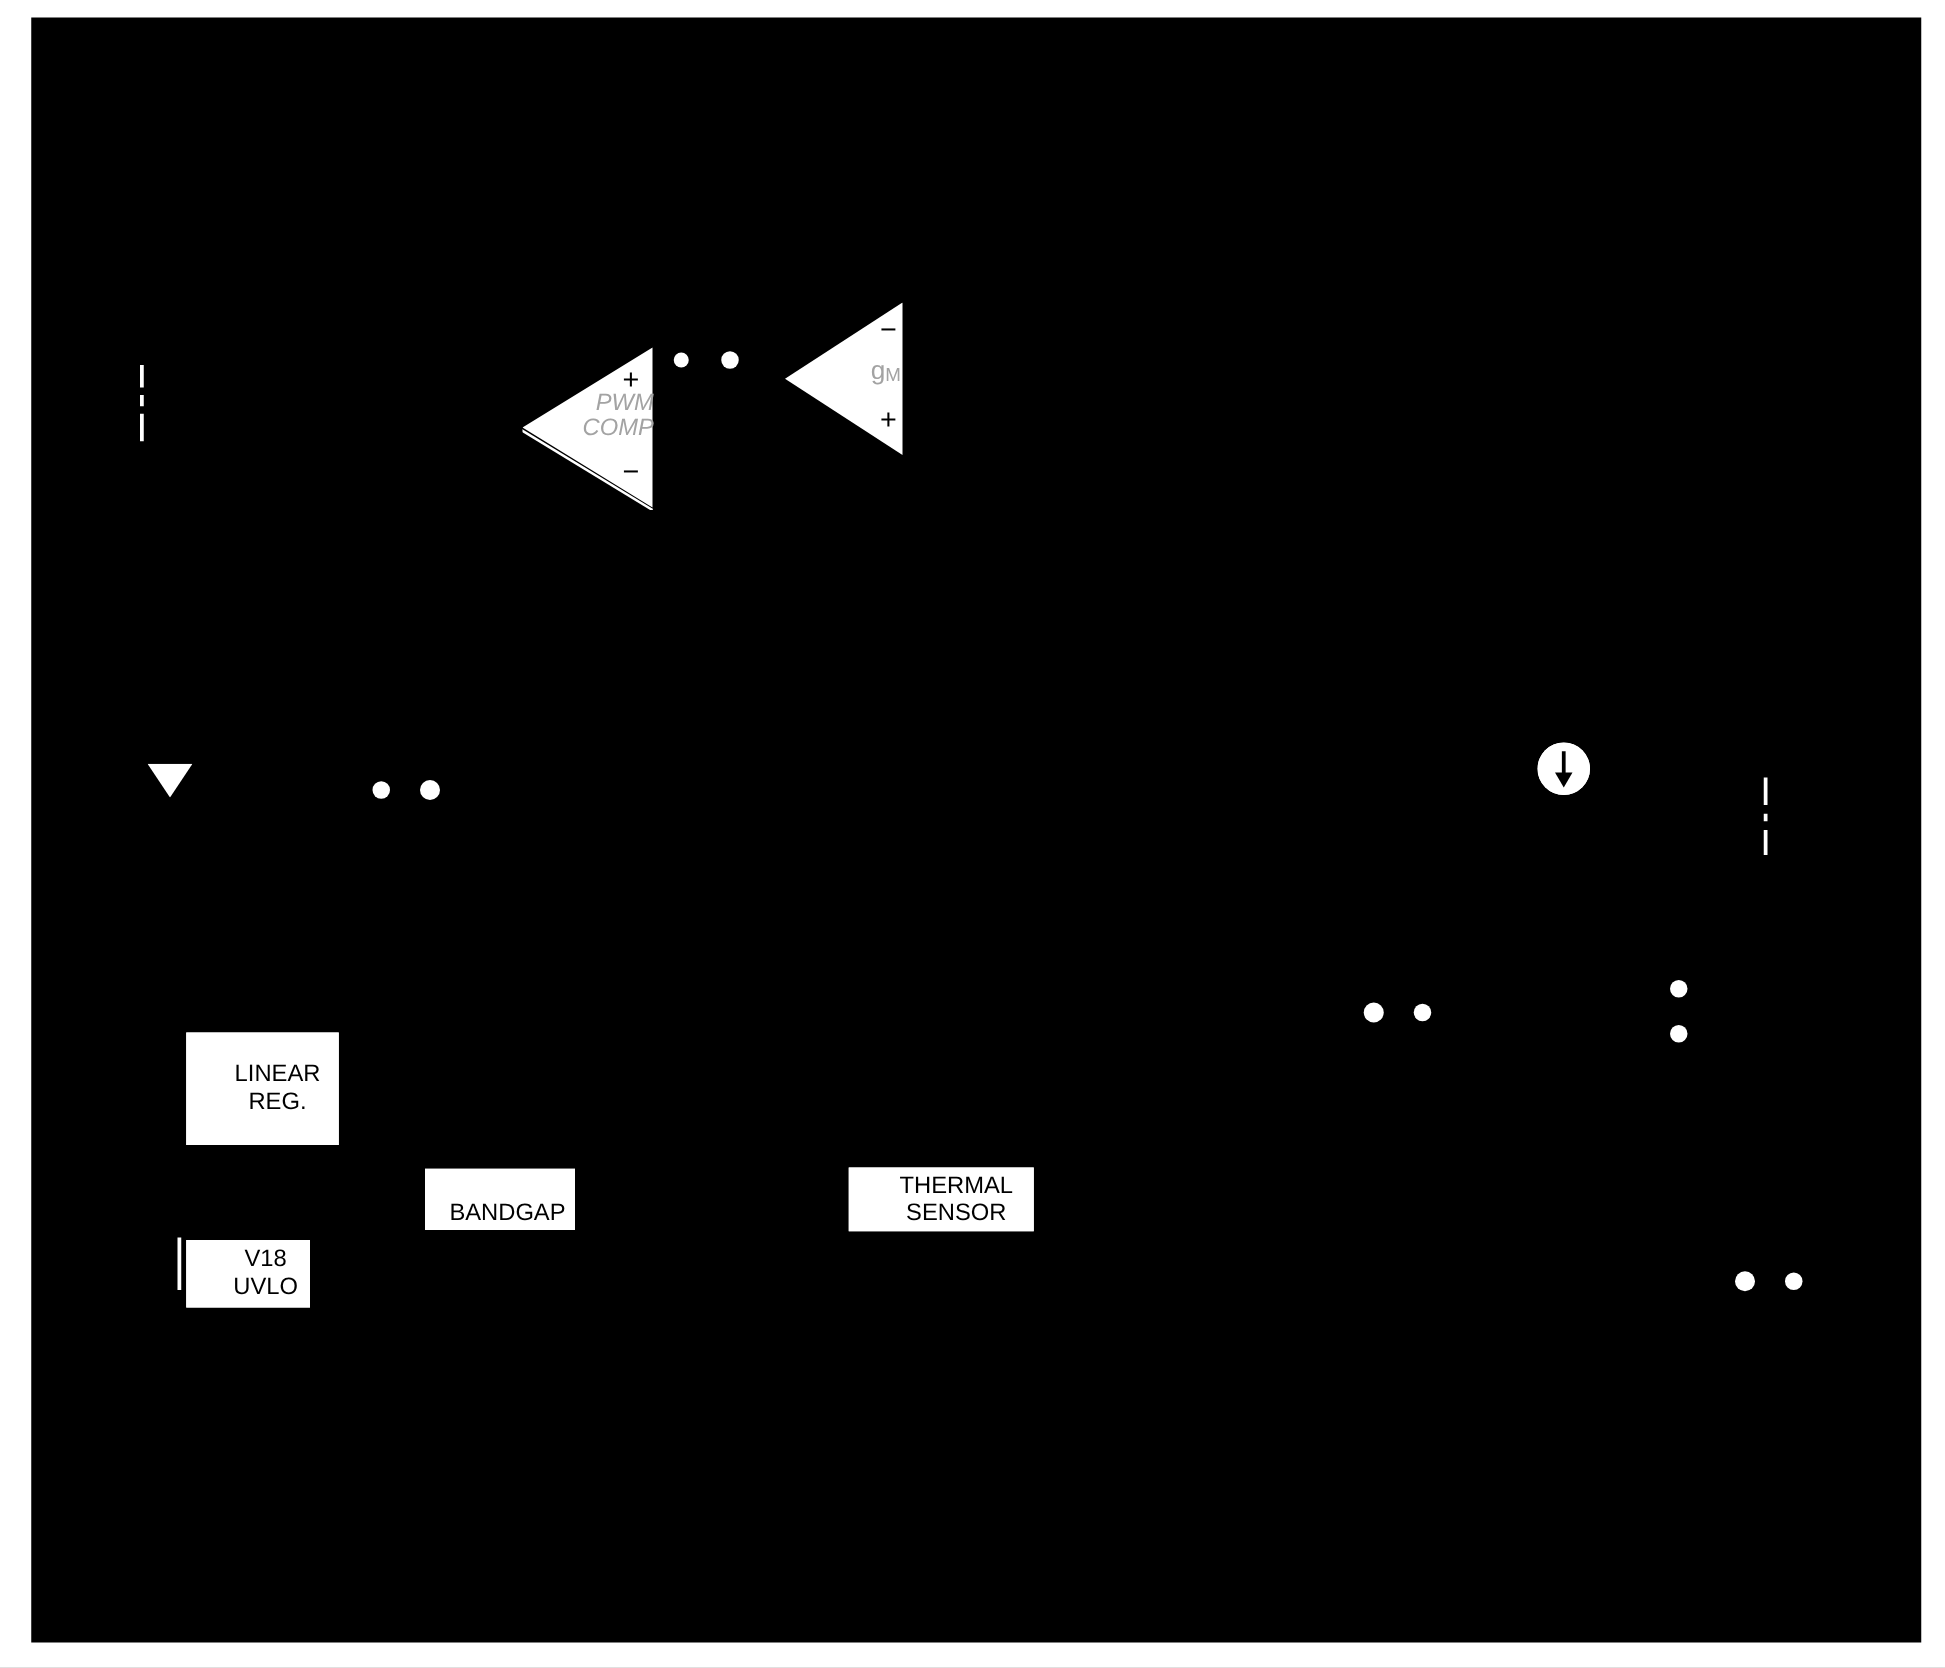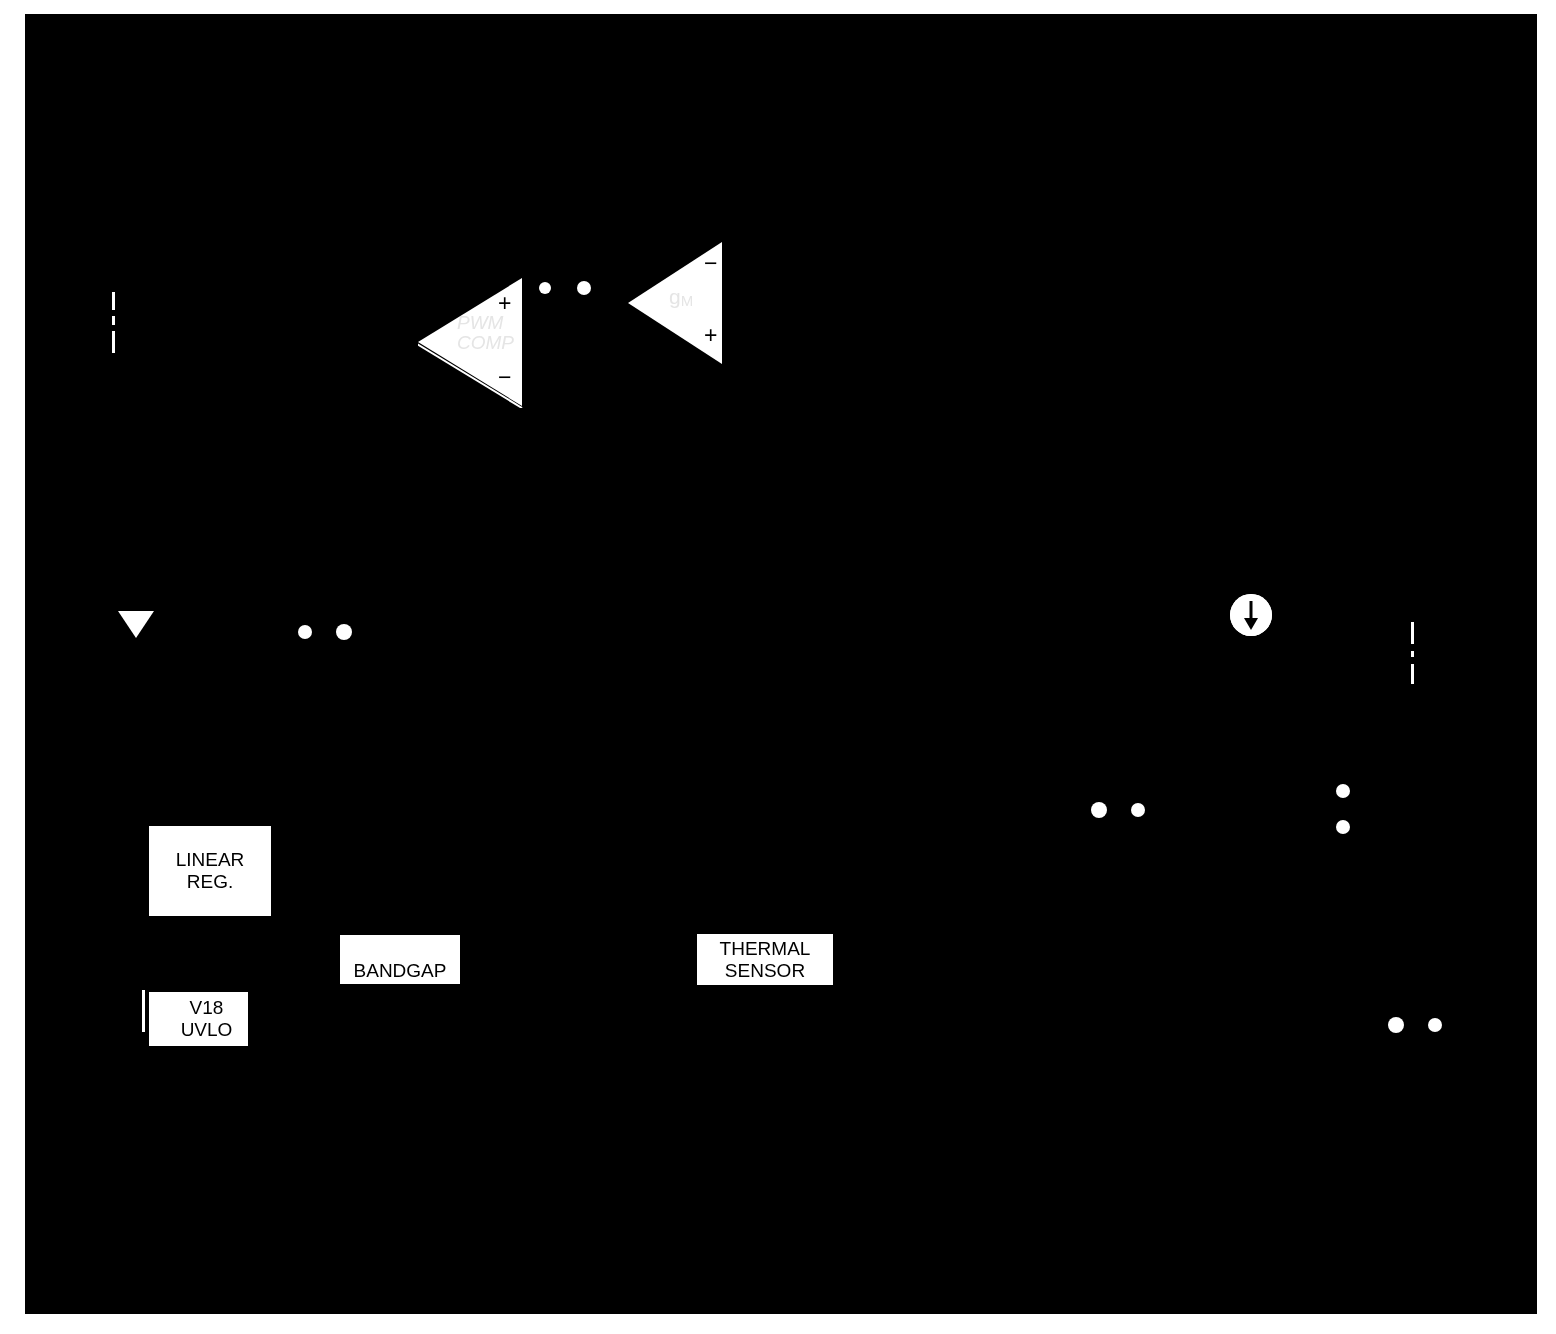--- a/index.html
+++ b/index.html
@@ -11,36 +11,36 @@
   #plate{position:absolute;left:25px;top:14px;width:1512px;height:1300px;
          background:#000000;}
 
   
   .abs{position:absolute;}
 
   
   .block{position:absolute;background:#ffffff;border:2px solid #ffffff;
          color:#000000;display:flex;align-items:center;justify-content:center;
          text-align:center;line-height:1.15;box-sizing:border-box;}
-  .block span{display:block;}
+  .block span{display:block;margin-left:12px;}
 
   #blk-linear-reg   {left:124px;top:812px;width:122px;height:90px;font-size:19px;}
   #blk-hlv-detect   {left:315px;top:806px;width:216px;height:100px;font-size:19px;}
   #blk-bandgap      {left:315px;top:921px;width:120px;height:49px;font-size:19px;align-items:flex-end;}
-  #blk-thermal      {left:672px;top:920px;width:136px;height:51px;font-size:19px;}
+  #blk-thermal      {left:654px;top:920px;width:148px;height:51px;font-size:19px;}
   #blk-v18-uvlo     {left:124px;top:978px;width:99px;height:54px;font-size:19px;
                      justify-content:flex-start;padding-left:16px;}
 
   
   #uvlo-tick{left:117px;top:976px;width:3px;height:42px;background:#ffffff;}
 
   
   .tri-wrap{position:absolute;}
   .tri-wrap svg{display:block;}
-  .tri-label{position:absolute;color:#e5e5e5;text-align:left;line-height:1.05;}
+  .tri-label{position:absolute;color:#a3a3a3;text-align:right;line-height:1.05;}
   .pin{position:absolute;color:#000000;font-size:23px;line-height:1;}
 
   
   #tri-pwm{left:393px;top:262px;width:106px;height:132px;}
   #tri-pwm-text{left:432px;top:299px;width:66px;font-size:19px;font-style:italic;}
   #tri-pwm-plus{left:473px;top:278px;}
   #tri-pwm-minus{left:473px;top:352px;}
 
   
   #tri-gm{left:603px;top:228px;width:96px;height:122px;}

